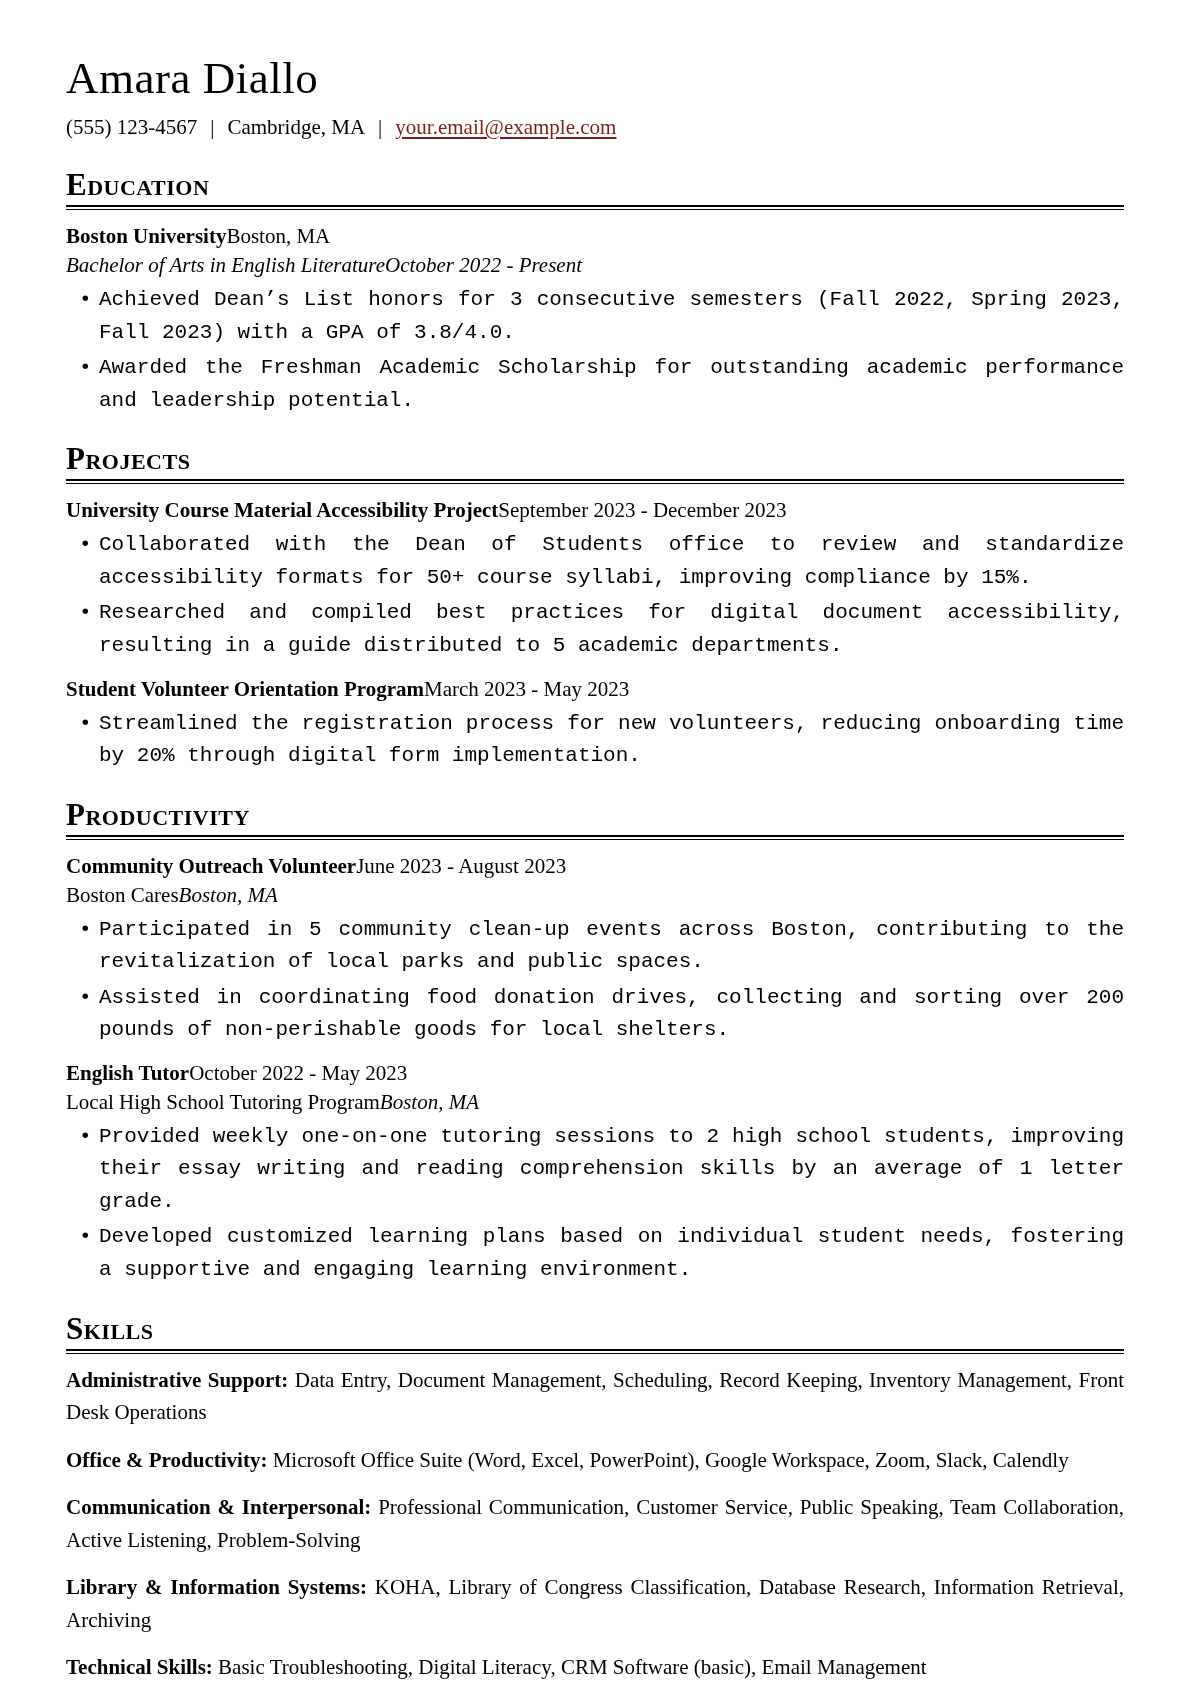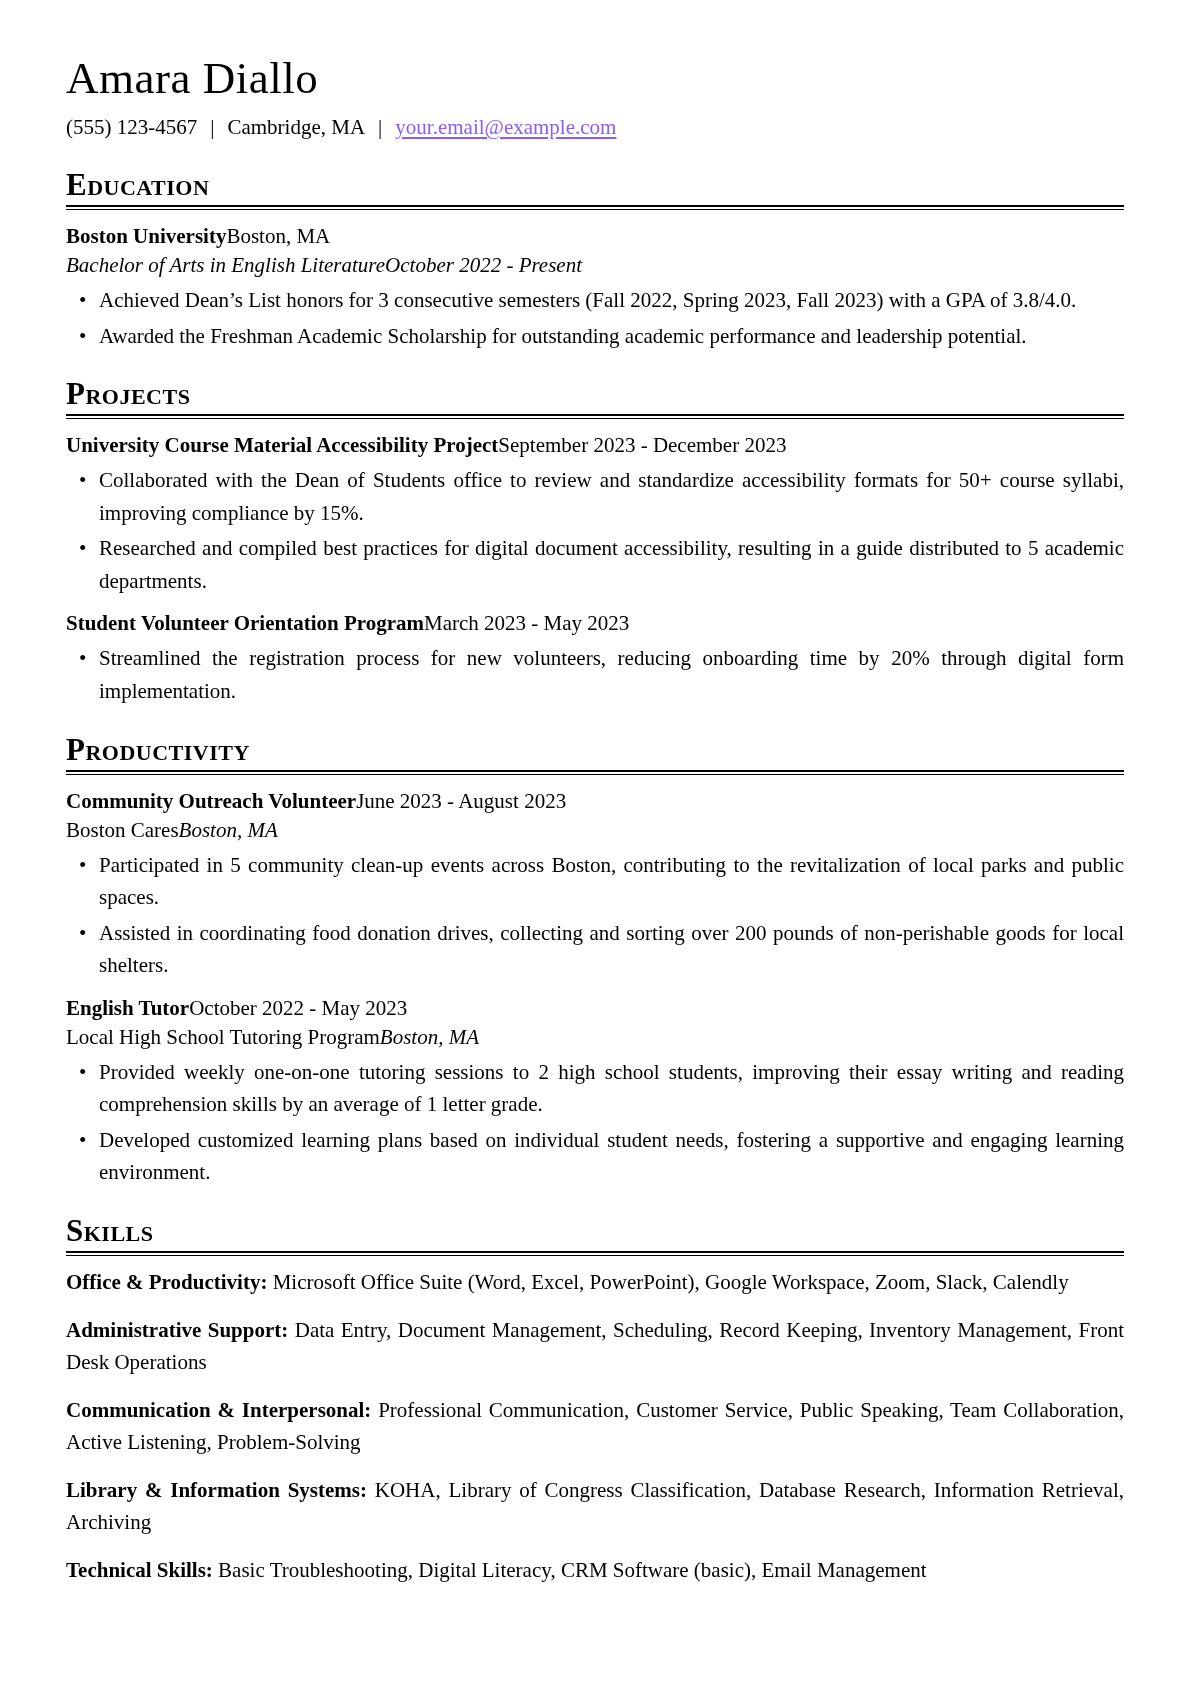--- a/index.html
+++ b/index.html
@@ -23,21 +23,21 @@
     margin: 0;
     letter-spacing: 0.5px;
   }
   .contact {
     margin-top: 9px;
     font-size: 21px;
     white-space: nowrap;
   }
   .contact .sep { margin: 0 13px; font-weight: 400; }
   a.email {
-    color: #8b5cf6;
+    color: #7f1d1d;
     text-decoration: underline;
     text-underline-offset: 3px;
   }
   
   section { margin-top: 25px; }
   h2.section-title {
     font-variant: small-caps;
     font-weight: 700;
     font-size: 31px;
     line-height: 1.1;
@@ -65,20 +65,21 @@
     list-style: none;
     margin: 4px 0 0 0;
     padding: 0;
   }
   ul.bullets li {
     position: relative;
     padding-left: 33px;
     text-align: justify;
     margin-top: 3px;
     line-height: 1.55;
+    font-family: Liberation Mono, monospace;
   }
   ul.bullets li::before {
     content: "\2022";
     position: absolute;
     left: 13px;
     top: 0;
   }
   
   p.skill {
     margin: 15px 0 0 0;
@@ -178,24 +179,24 @@
         <li>Provided weekly one-on-one tutoring sessions to 2 high school students, improving their essay writing and reading comprehension skills by an average of 1 letter grade.</li>
         <li>Developed customized learning plans based on individual student needs, fostering a supportive and engaging learning environment.</li>
       </ul>
     </div>
   </section>
 
   <section>
     <h2 class="section-title">Skills</h2>
     <div class="rule"></div>
 
+    <p class="skill"><strong>Administrative Support:</strong><span> Data Entry, Document Management, Scheduling, Record Keeping, Inventory Management, Front Desk Operations</span></p>
+
     <p class="skill"><strong>Office &amp; Productivity:</strong><span> Microsoft Office Suite (Word, Excel, PowerPoint), Google Workspace, Zoom, Slack, Calendly</span></p>
 
-    <p class="skill"><strong>Administrative Support:</strong><span> Data Entry, Document Management, Scheduling, Record Keeping, Inventory Management, Front Desk Operations</span></p>
-
     <p class="skill"><strong>Communication &amp; Interpersonal:</strong><span> Professional Communication, Customer Service, Public Speaking, Team Collaboration, Active Listening, Problem-Solving</span></p>
 
     <p class="skill"><strong>Library &amp; Information Systems:</strong><span> KOHA, Library of Congress Classification, Database Research, Information Retrieval, Archiving</span></p>
 
     <p class="skill"><strong>Technical Skills:</strong><span> Basic Troubleshooting, Digital Literacy, CRM Software (basic), Email Management</span></p>
   </section>
 
 </div>
 
 </body></html>

